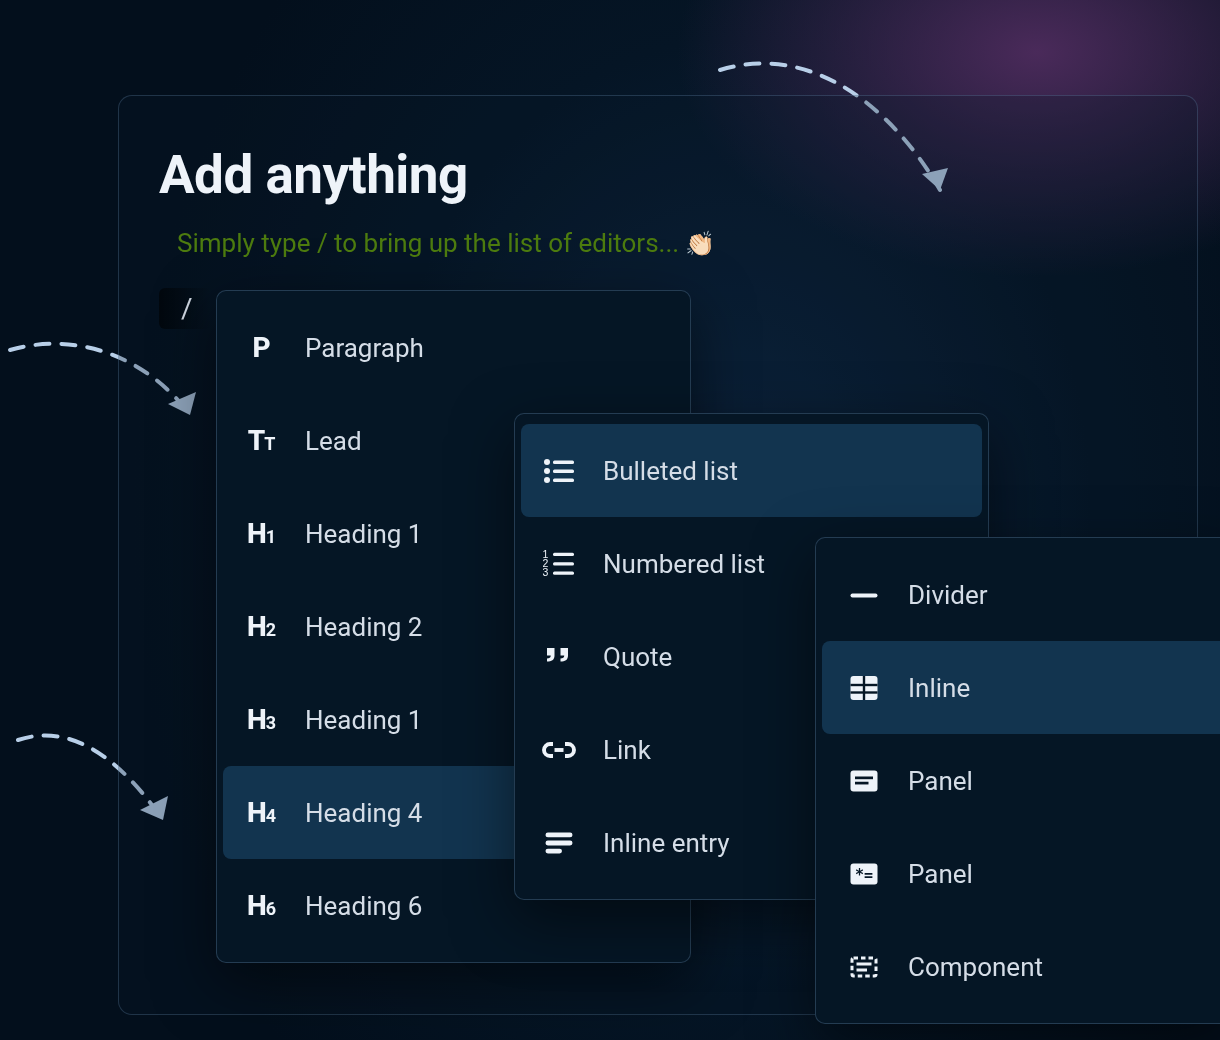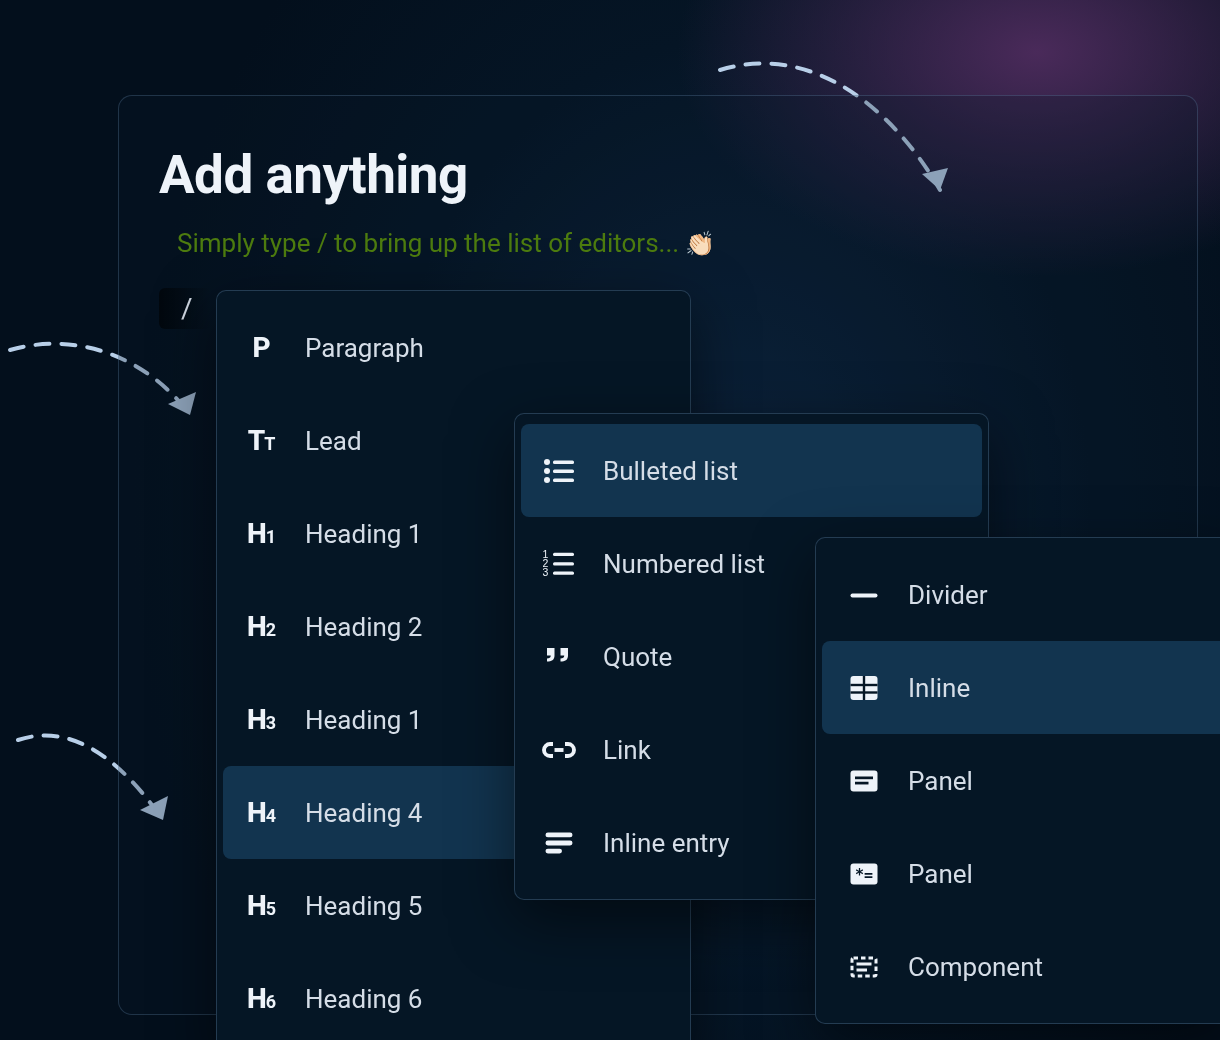--- a/index.html
+++ b/index.html
@@ -162,26 +162,20 @@
     <span>Heading 1</span>
   </div>
   <div class="menu-item highlight">
     <span class="icon-box">
         <span class="txt">H<span class="sub">4</span></span>
       </span>
     <span>Heading 4</span>
   </div>
   <div class="menu-item">
     <span class="icon-box">
-        <span class="txt">H<span class="sub">5</span></span>
-      </span>
-    <span>Heading 5</span>
-  </div>
-  <div class="menu-item">
-    <span class="icon-box">
         <span class="txt">H<span class="sub">6</span></span>
       </span>
     <span>Heading 6</span>
   </div>
 </div>
 
 <div class="menu m2">
   <div class="menu-item highlight">
     <span class="icon-box">
       <svg viewBox="0 0 24 24">

